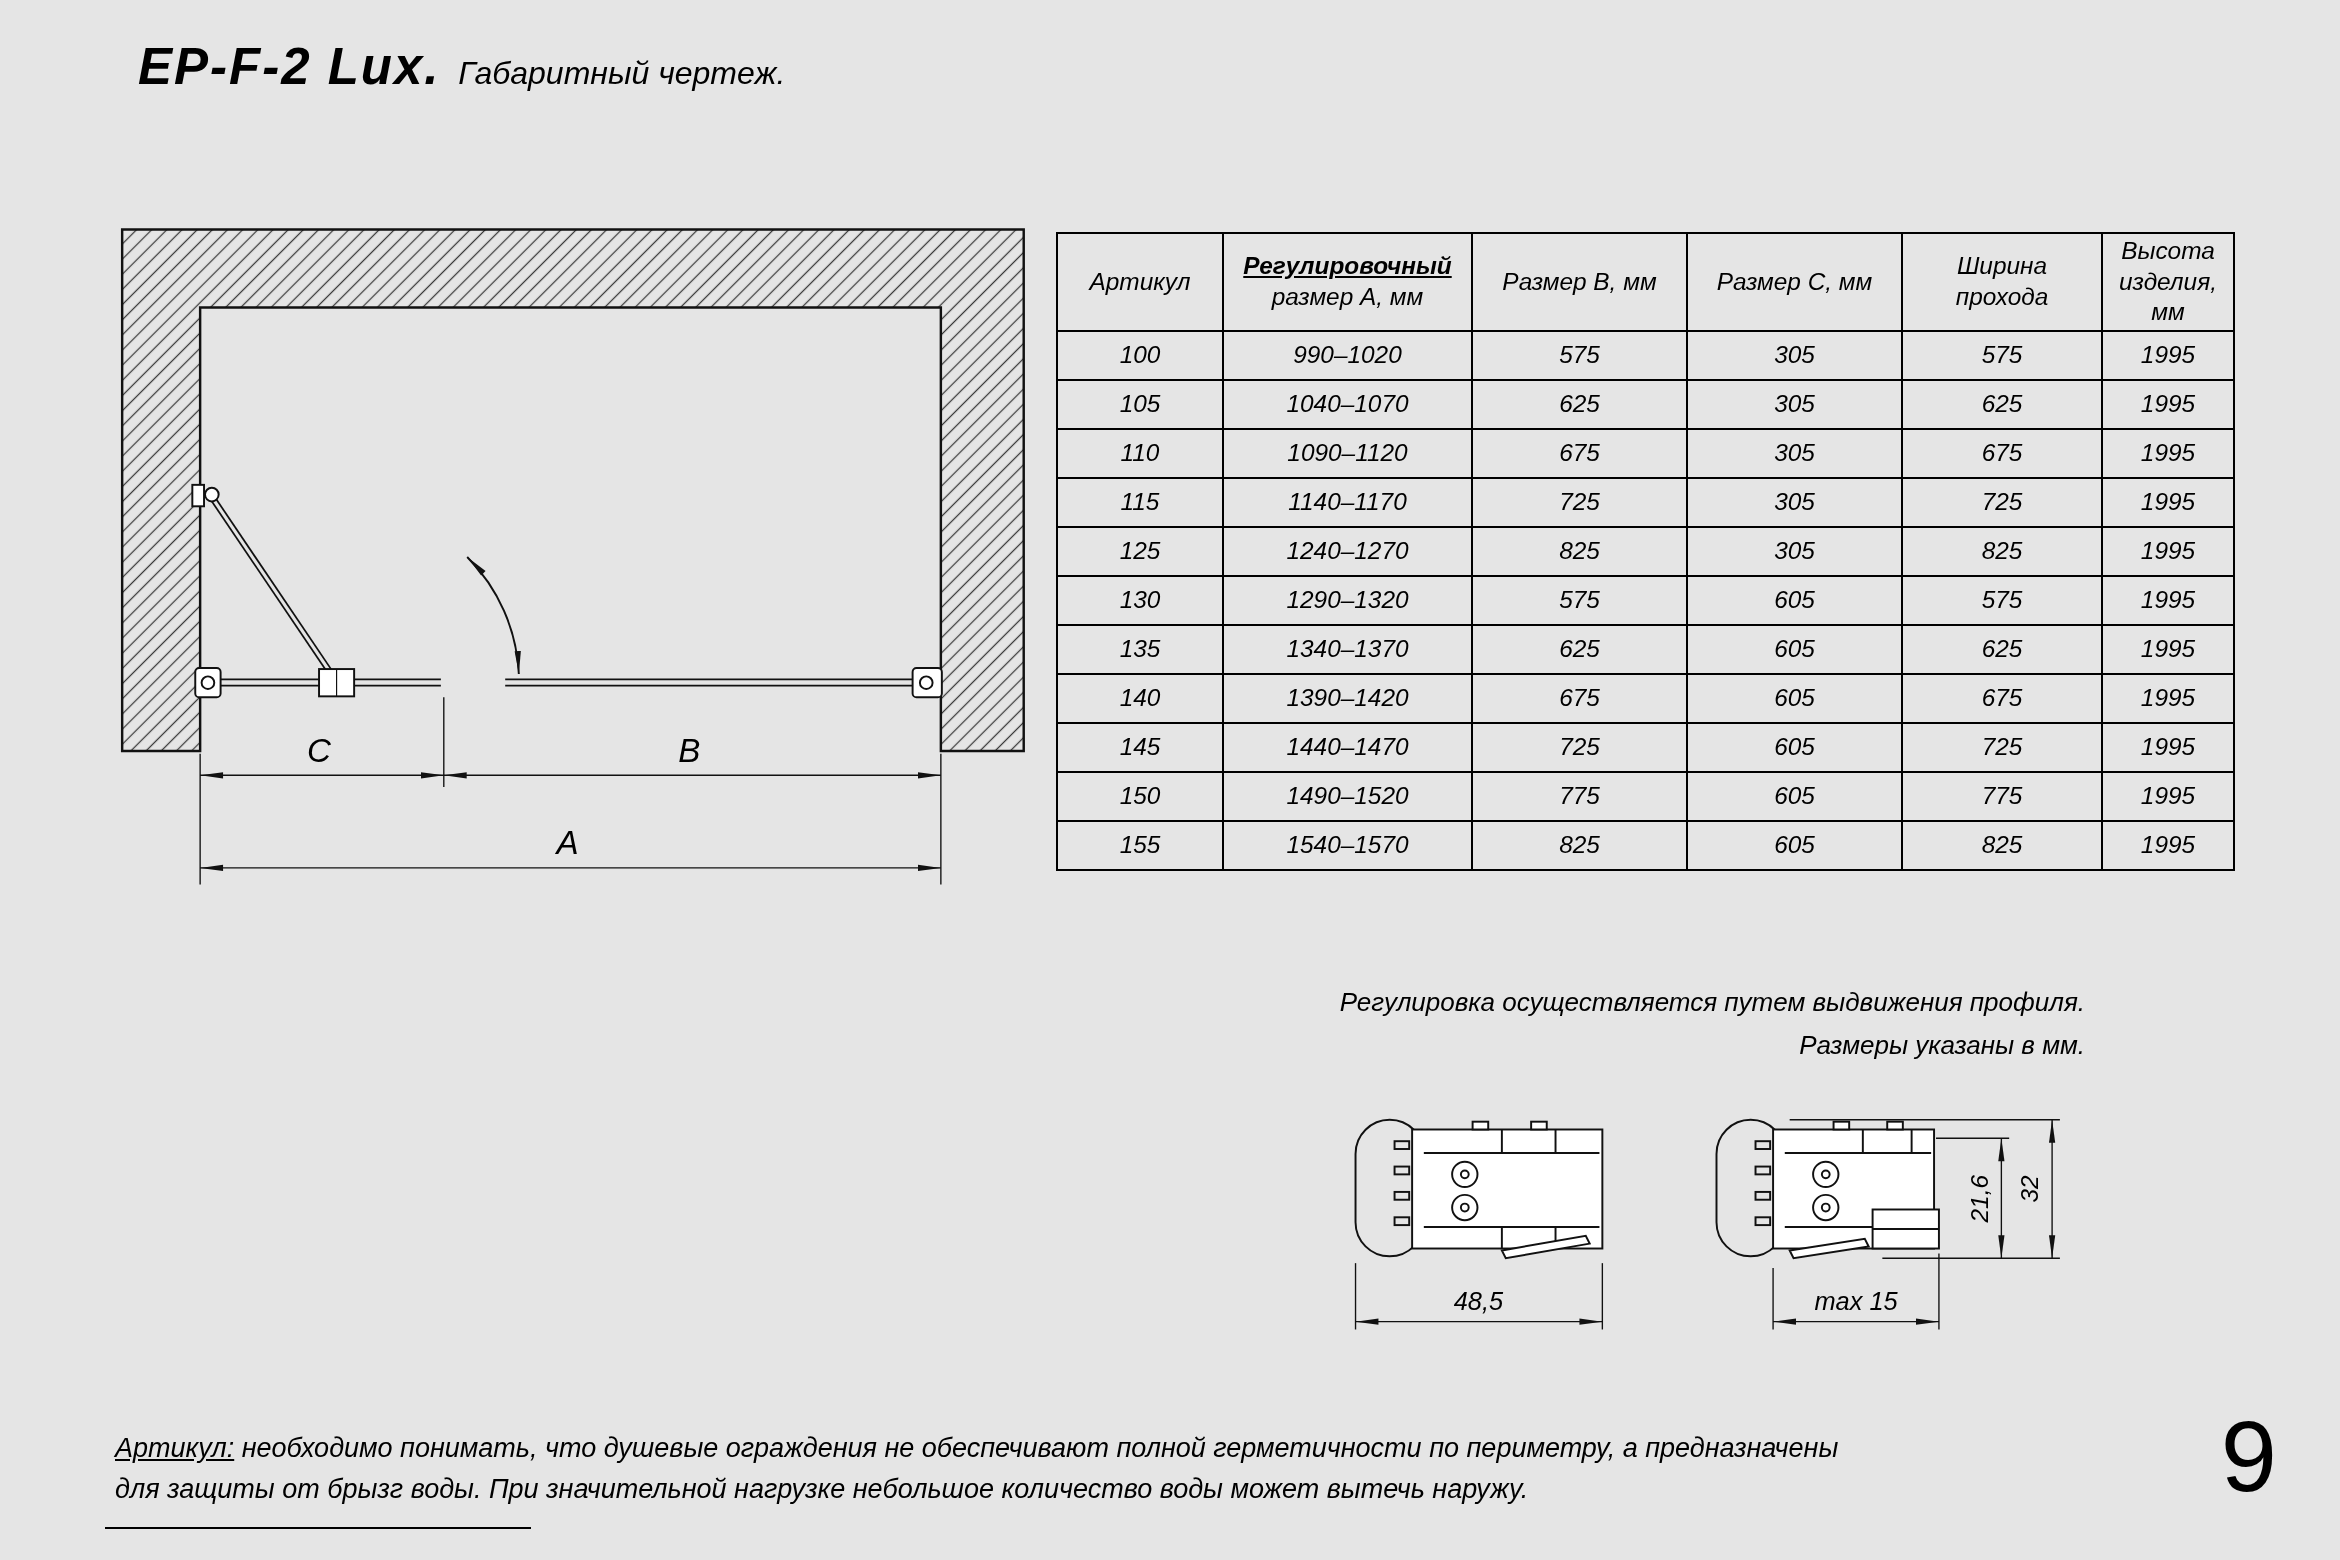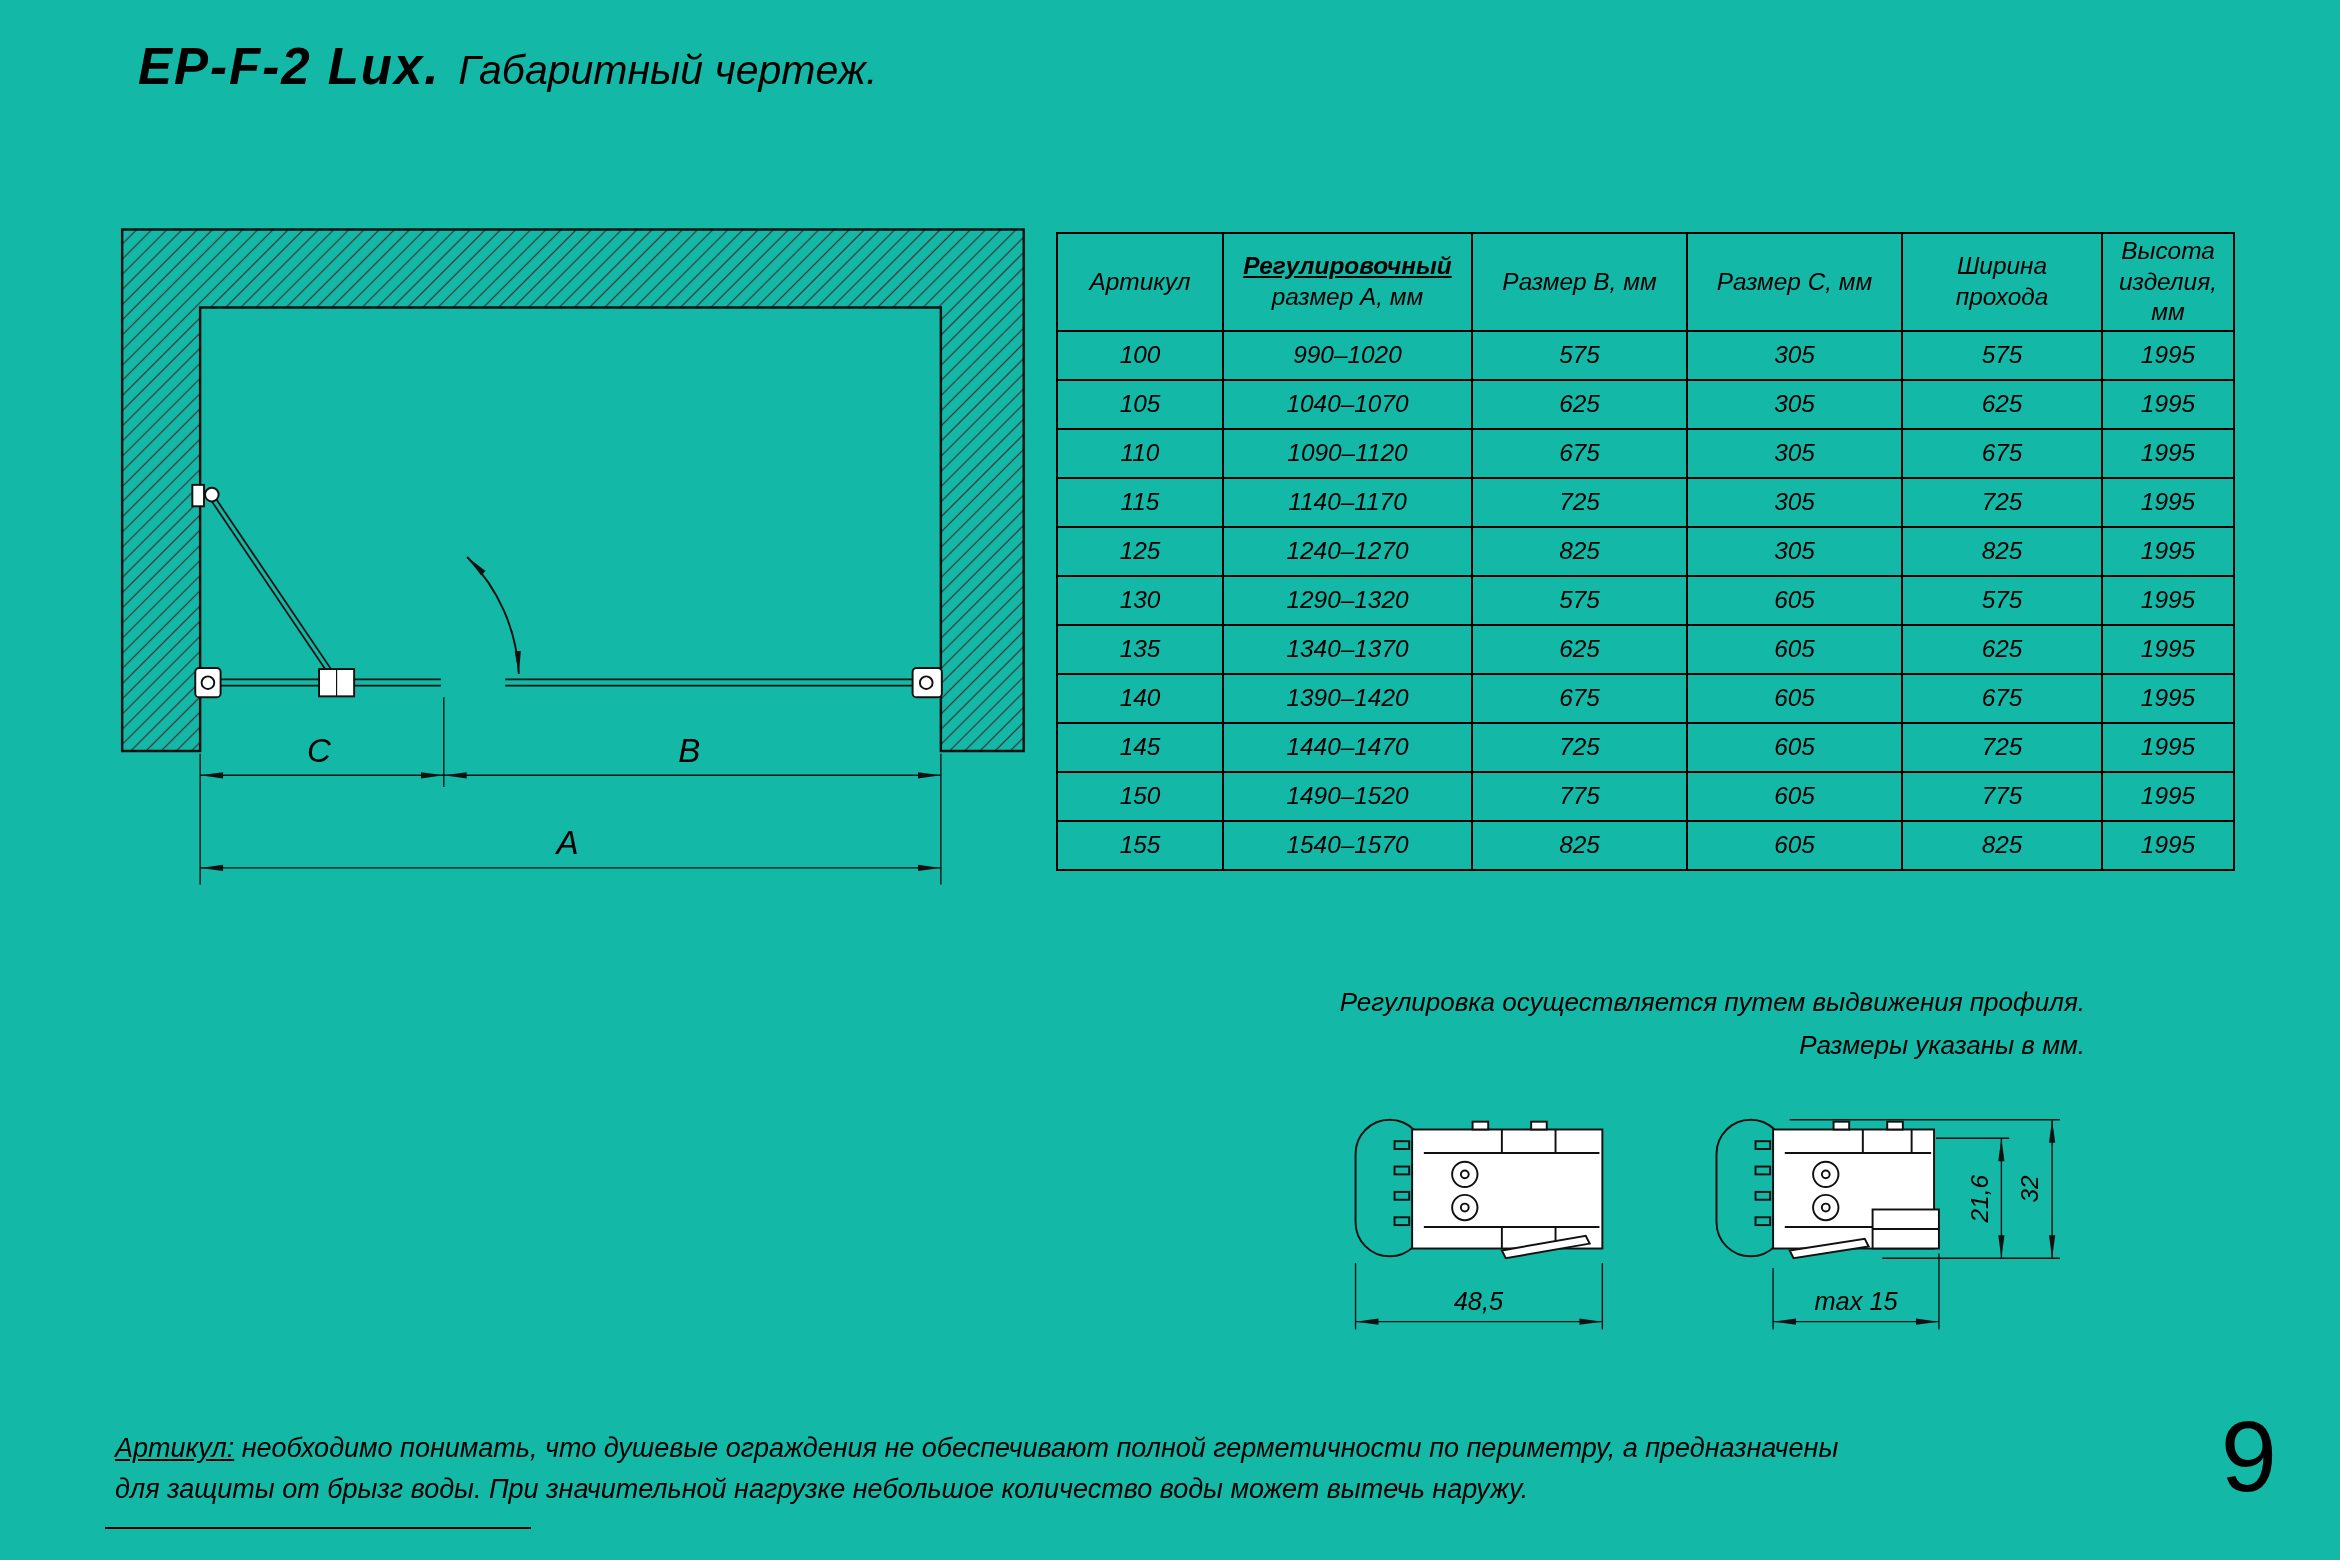--- a/index.html
+++ b/index.html
@@ -1,25 +1,25 @@
 <!DOCTYPE html>
 <html><head>
 <meta charset="utf-8">
 <style>
   * { margin:0; padding:0; box-sizing:border-box; }
   html,body { background:#ffffff; }
   .page {
-    position:relative; width:2341px; height:1560px; background:#14b8a6;
+    position:relative; width:2341px; height:1560px; background:#e5e5e5;
     font-family:"Liberation Sans", sans-serif; font-style:italic; color:#000;
     overflow:hidden;
     text-decoration:underline;
   }
   .title-row { position:absolute; left:138px; top:37px; display:flex; align-items:baseline; gap:17.6px; }
   .title-main { font-size:51px; font-weight:600; letter-spacing:2px; }
-  .title-sub  { font-size:41px; font-weight:500; }
+  .title-sub  { font-size:32px; font-weight:500; }
 
   .spec-table { position:absolute; left:1056px; top:232px; border-collapse:collapse; table-layout:fixed; }
   .spec-table th, .spec-table td {
     border:2px solid #000; text-align:center; vertical-align:middle;
     font-size:24.4px; font-weight:normal; font-style:italic; padding:2px 5.9px;
   }
   .spec-table th { height:86px; line-height:1.25; }
   .spec-table td { height:49px; }
   .u { text-decoration:underline; }
   .hdr-strong { font-weight:700; }

